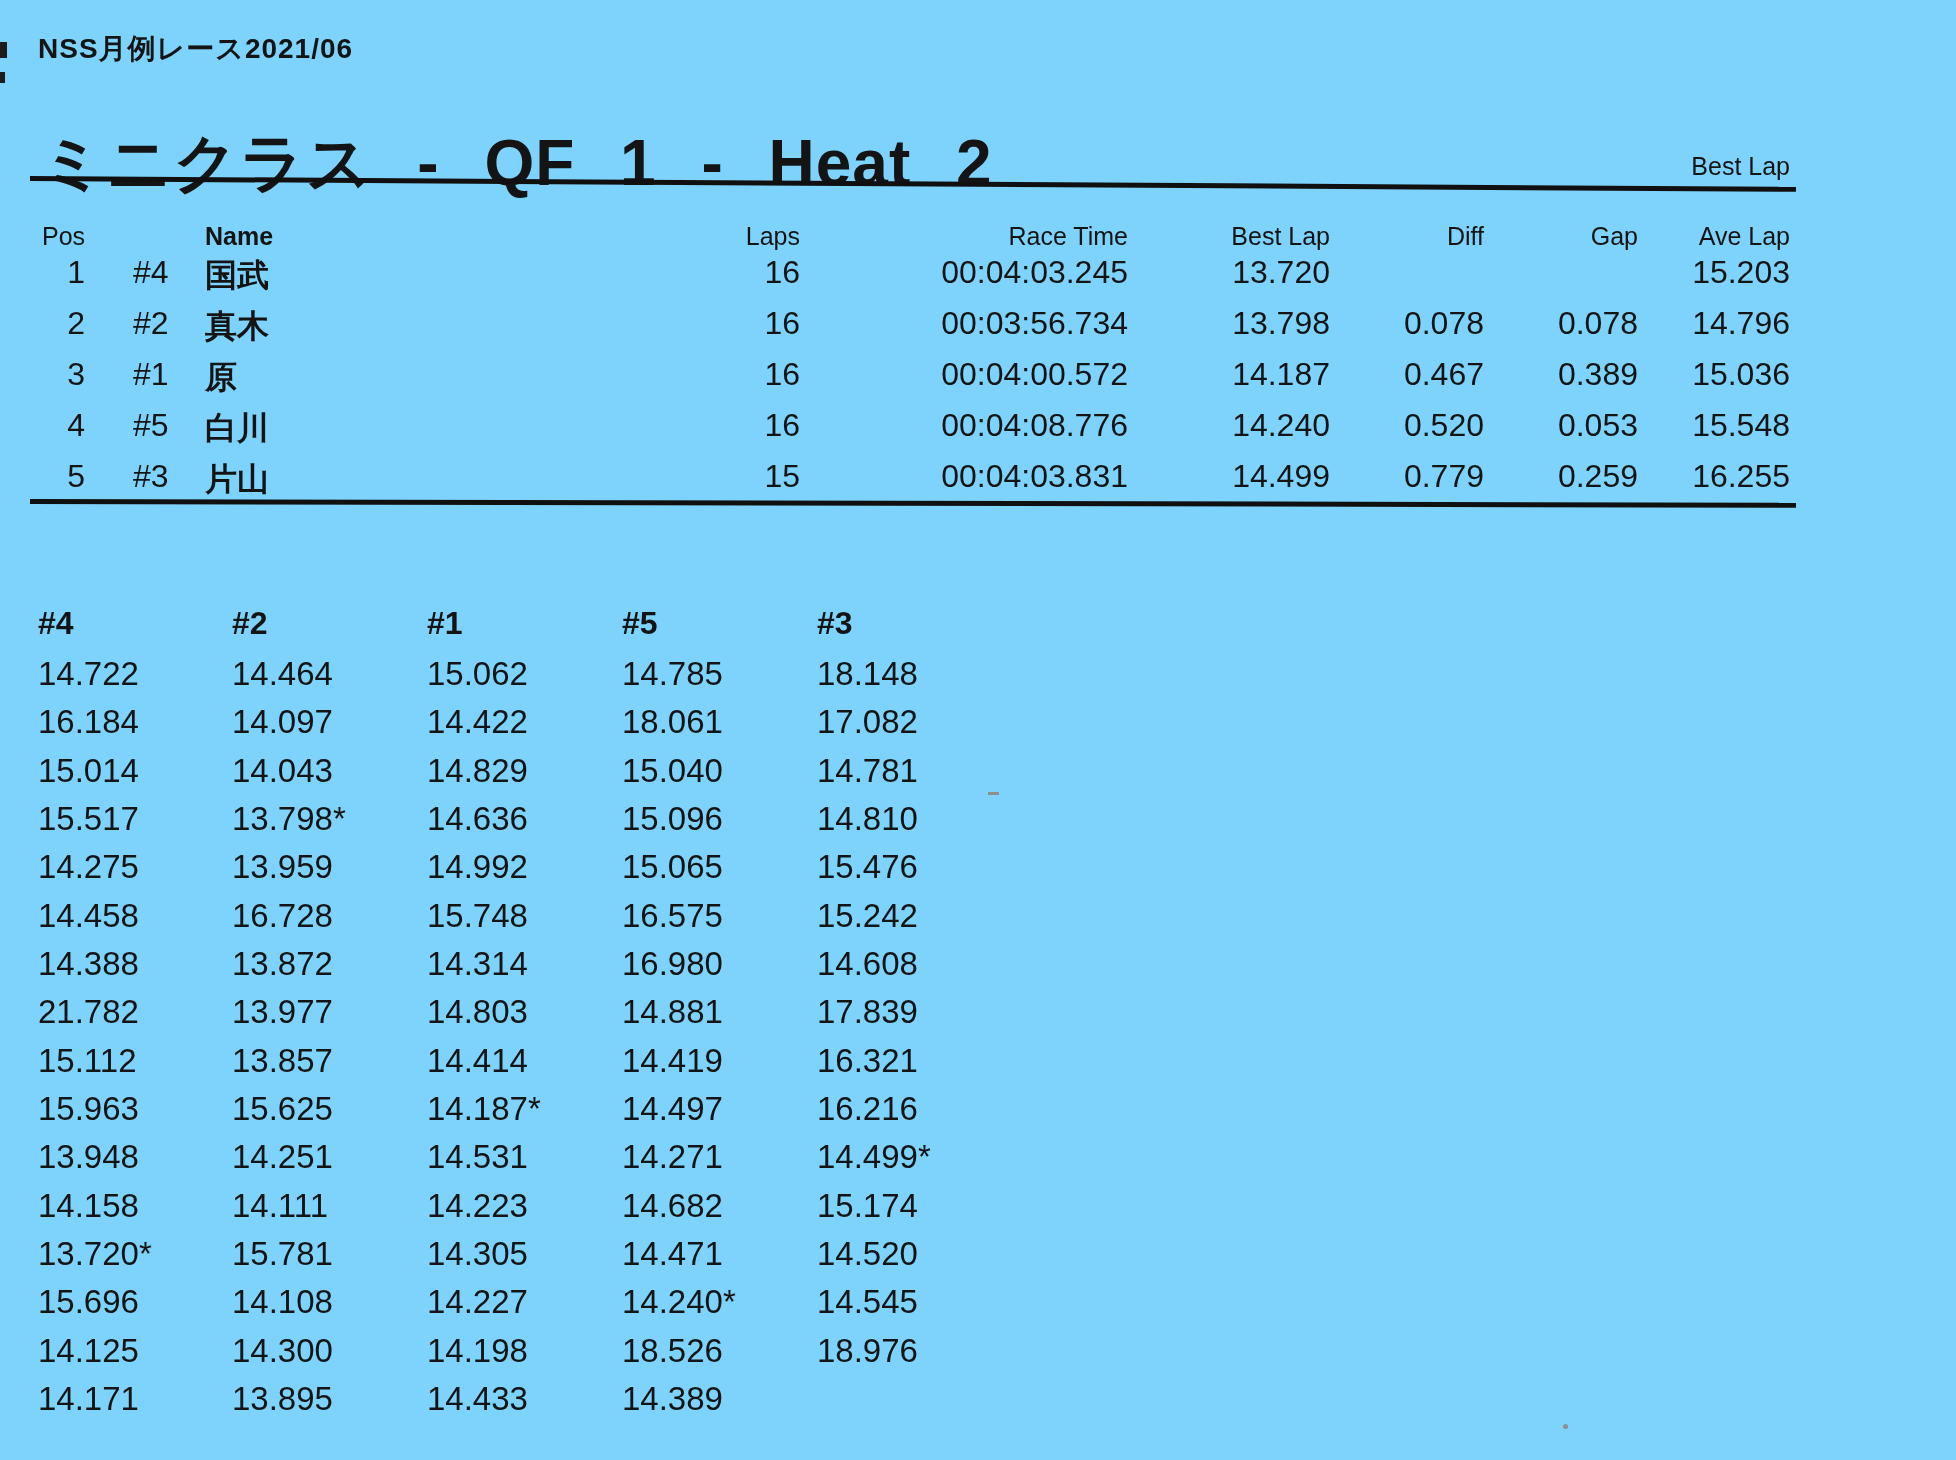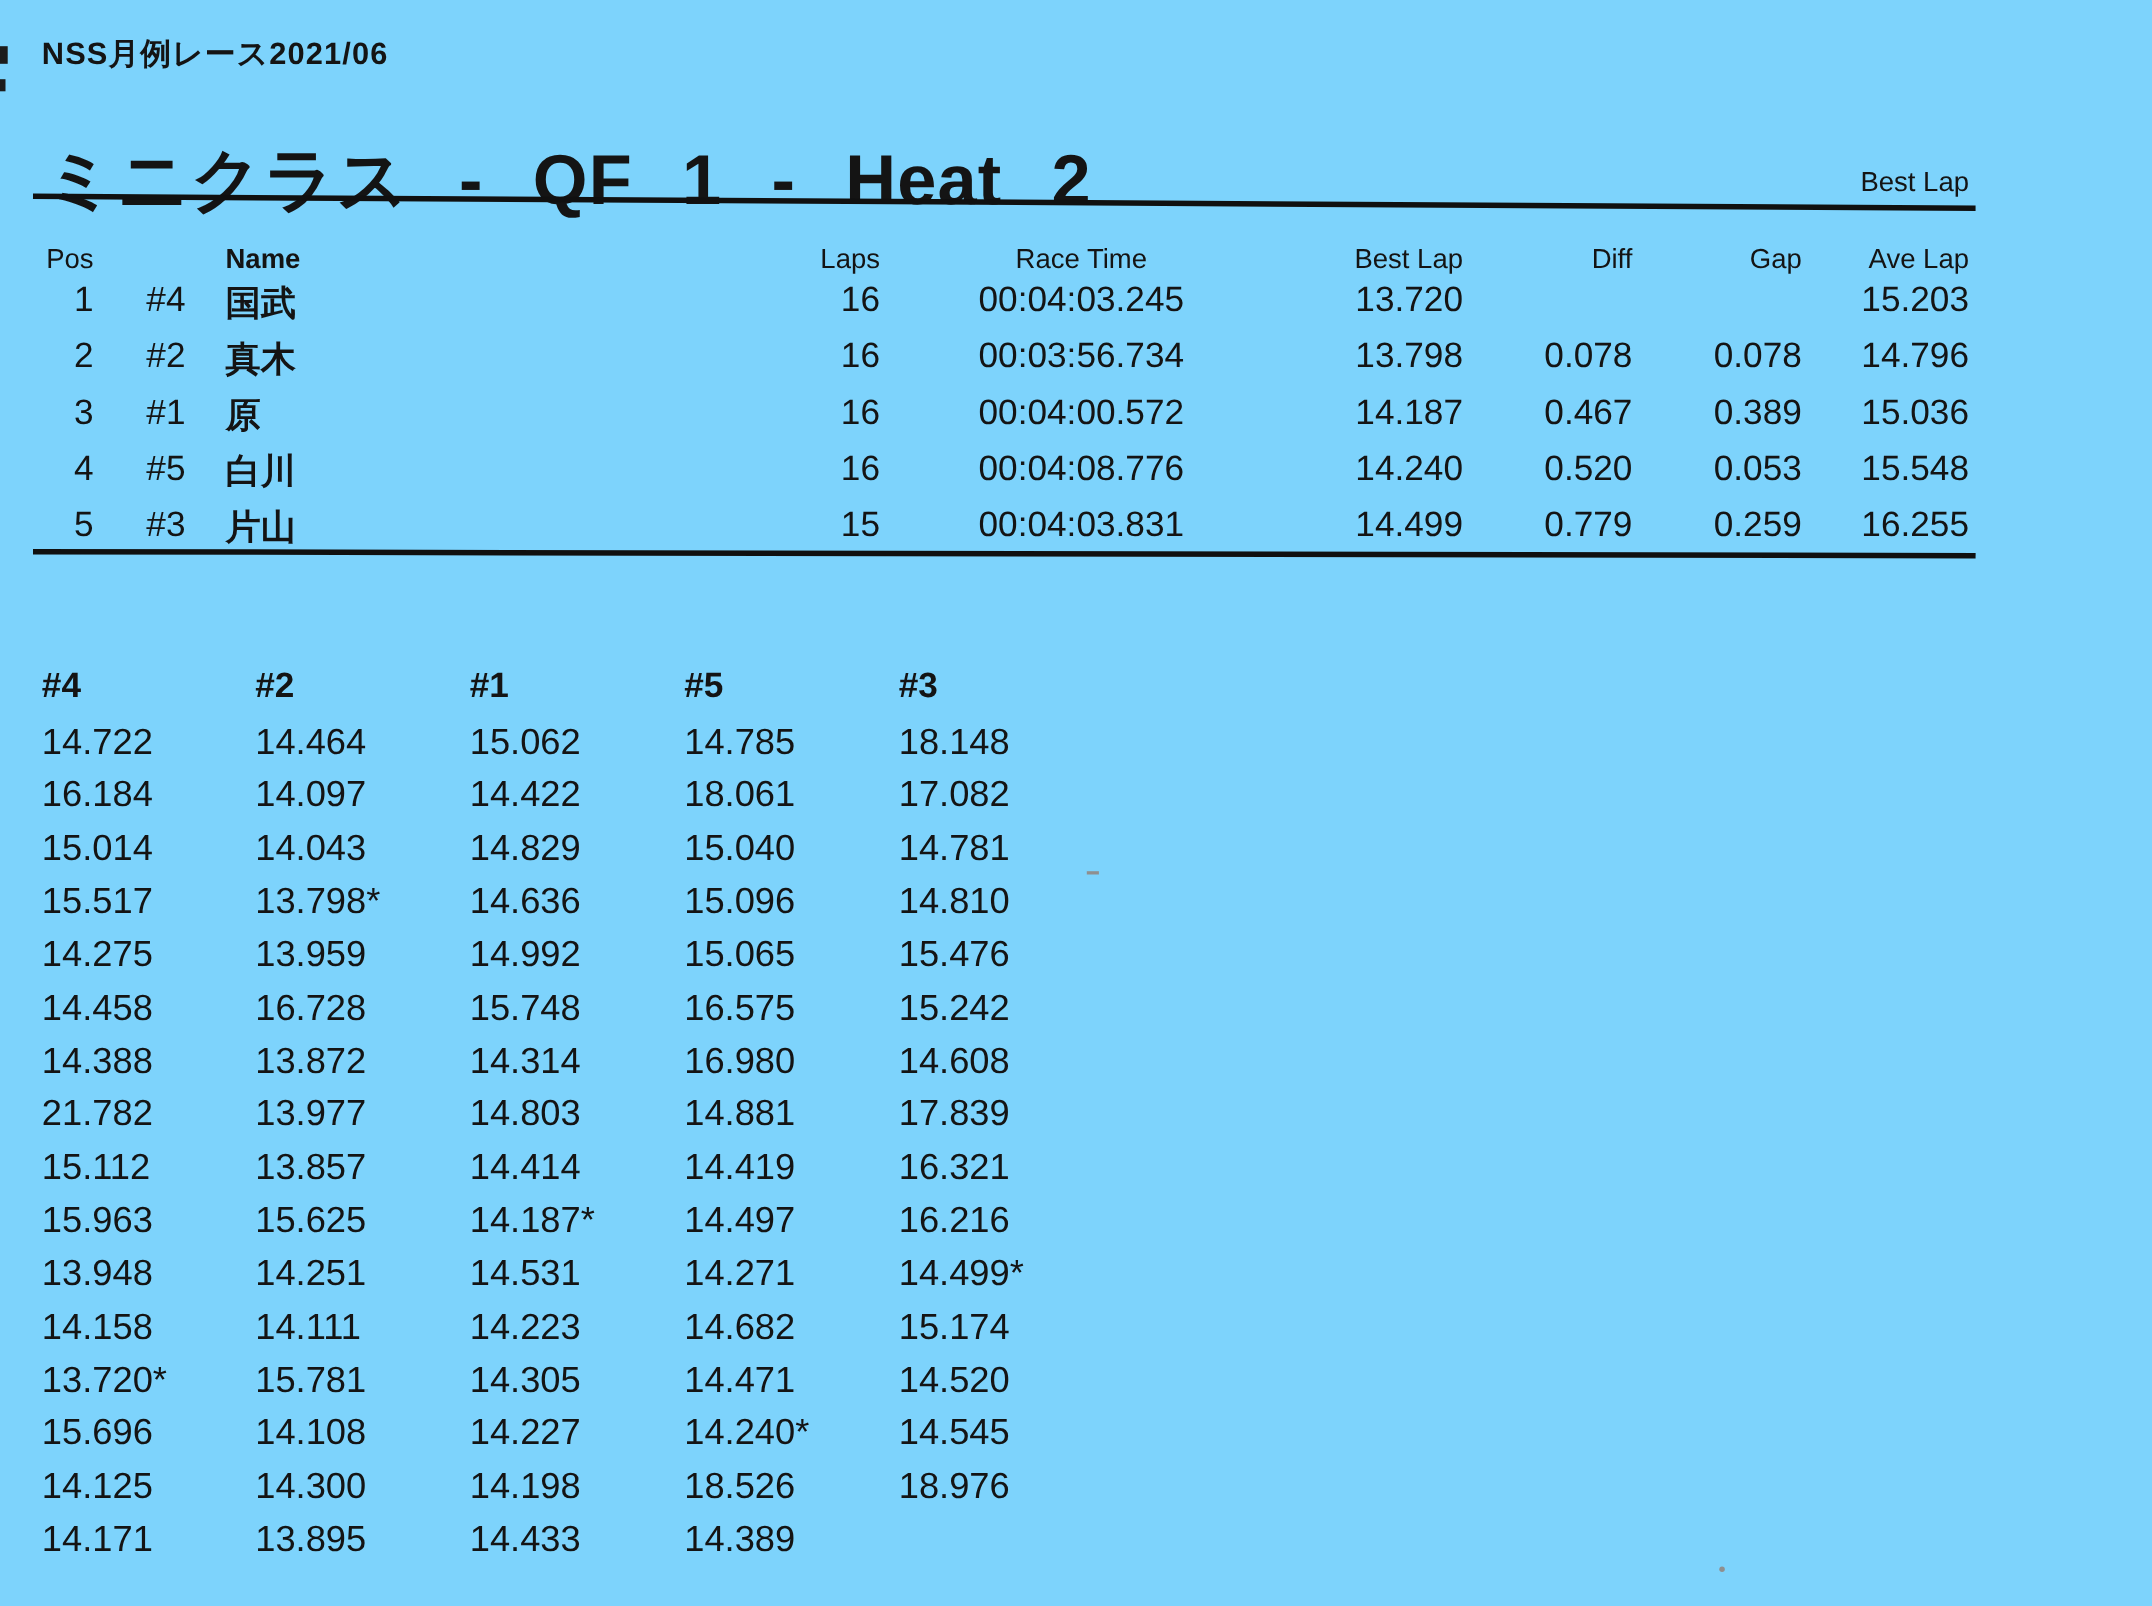--- a/index.html
+++ b/index.html
@@ -18,21 +18,21 @@
   
   .rrow{position:absolute;left:0;top:0;width:1584px;height:40px;}
   .rc{position:absolute;top:0;font-size:32px;white-space:nowrap;}
   .hdr .rc{font-size:25px;}
   .c-pos{left:30px;width:55px;text-align:right;}
   .h-pos{left:42px;width:60px;text-align:left;}
   .c-car{left:133px;width:70px;text-align:left;}
   .c-name{left:205px;width:260px;text-align:left;font-weight:700;font-size:32px;}
   .h-name{left:205px;width:160px;text-align:left;font-weight:700;}
   .c-laps{left:650px;width:150px;text-align:right;}
-  .c-rt{left:838px;width:290px;text-align:center;}
+  .c-rt{left:838px;width:290px;text-align:right;}
   .c-bl{left:1150px;width:180px;text-align:right;}
   .c-diff{left:1304px;width:180px;text-align:right;}
   .c-gap{left:1458px;width:180px;text-align:right;}
   .c-al{left:1610px;width:180px;text-align:right;}
   
   .lcol{position:absolute;top:596px;width:170px;}
   .lhead{height:54px;line-height:54px;font-size:32px;font-weight:700;}
   .lt{height:48.35px;line-height:48.35px;font-size:33px;white-space:nowrap;}
   
   .speck{position:absolute;background:#8f8f8f;}

